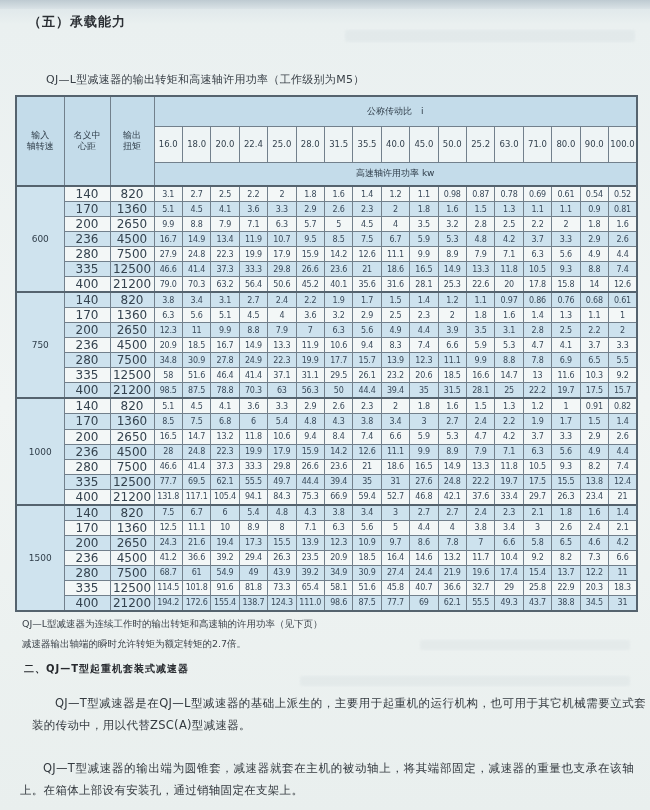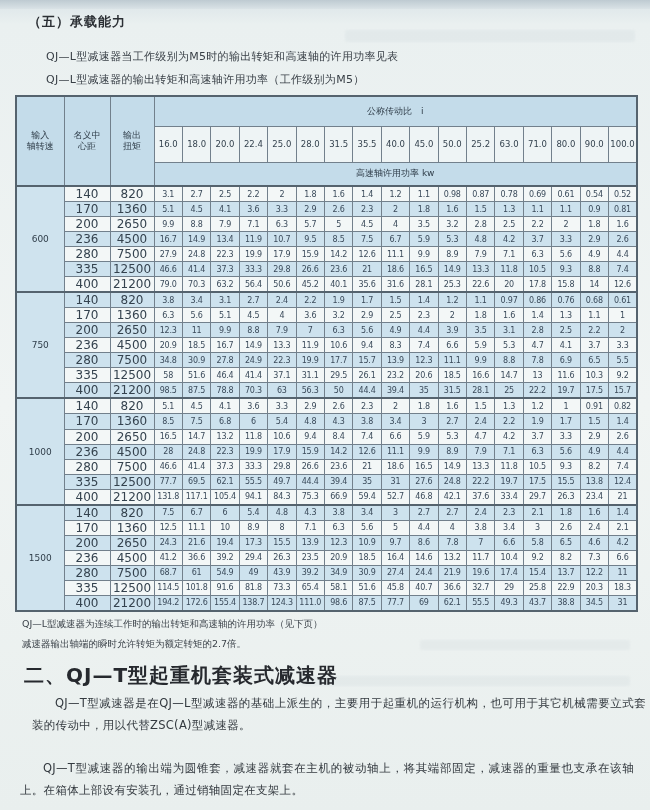--- a/index.html
+++ b/index.html
@@ -27,39 +27,38 @@
   td.speed-cell { background:#cfe3ee; font-size:9px; color:#2f3d49; }
   td.cd-cell, td.tq-cell { font-size:12px; color:#34424e; }
   td.value-cell { font-size:8px; color:#3a4a5a; letter-spacing:-.2px; }
   tr.row-a td { background:#f3f7f7; }
   tr.row-b td { background:#cde2ee; }
   tr.row-a td.speed-cell, tr.row-b td.speed-cell { background:#cfe3ee; }
   tr.group-start td { border-top:2px solid #55636e; }
 
   .note { position:absolute; left:22px; font-size:9.5px; color:#3c434a; white-space:nowrap; }
   .n1 { top:618px; } .n2 { top:638px; }
-  .h2 { position:absolute; top:662px; left:24px; font-size:20px; font-weight:bold; color:#26292e; letter-spacing:1px; }
+  .h2 { position:absolute; top:662px; left:24px; font-size:10px; font-weight:bold; color:#26292e; letter-spacing:1px; }
   .body-block { position:absolute; left:20px; width:614px; font-size:11.5px; line-height:22px;
     color:#33393f; text-align:justify; letter-spacing:.3px; }
   .b1 { top:692px; text-indent:2em;margin-left:12px; }
   .b2 { top:737px; }
   .b3 { top:757px; text-indent:2em; }
   .bleed { position:absolute; background:#8fa3b0; opacity:.08; border-radius:2px; filter:blur(1px); }
 </style>
 </head>
 <body>
 
 <div class="page">
   <div class="top-strip"></div>
   <div class="bleed" style="top:30px; left:345px; width:290px; height:12px;"></div>
   <div class="bleed" style="top:640px; left:420px; width:210px; height:10px;"></div>
   <div class="bleed" style="top:676px; left:300px; width:330px; height:10px;"></div>
 
   <div class="h1">（五）承载能力</div>
-  <div class="p-lead p1">QJ—L型减速器当工作级别为M5时的输出转矩和高速轴的许用功率见表</div>
   <div class="p-lead p2">QJ—L型减速器的输出转矩和高速轴许用功率（工作级别为M5）</div>
 
   <div class="tbl-wrap">
     <table>
       <colgroup>
         <col style="width:48px">
           <col style="width:46px">
           <col style="width:44px">
       </colgroup>
       <thead>

